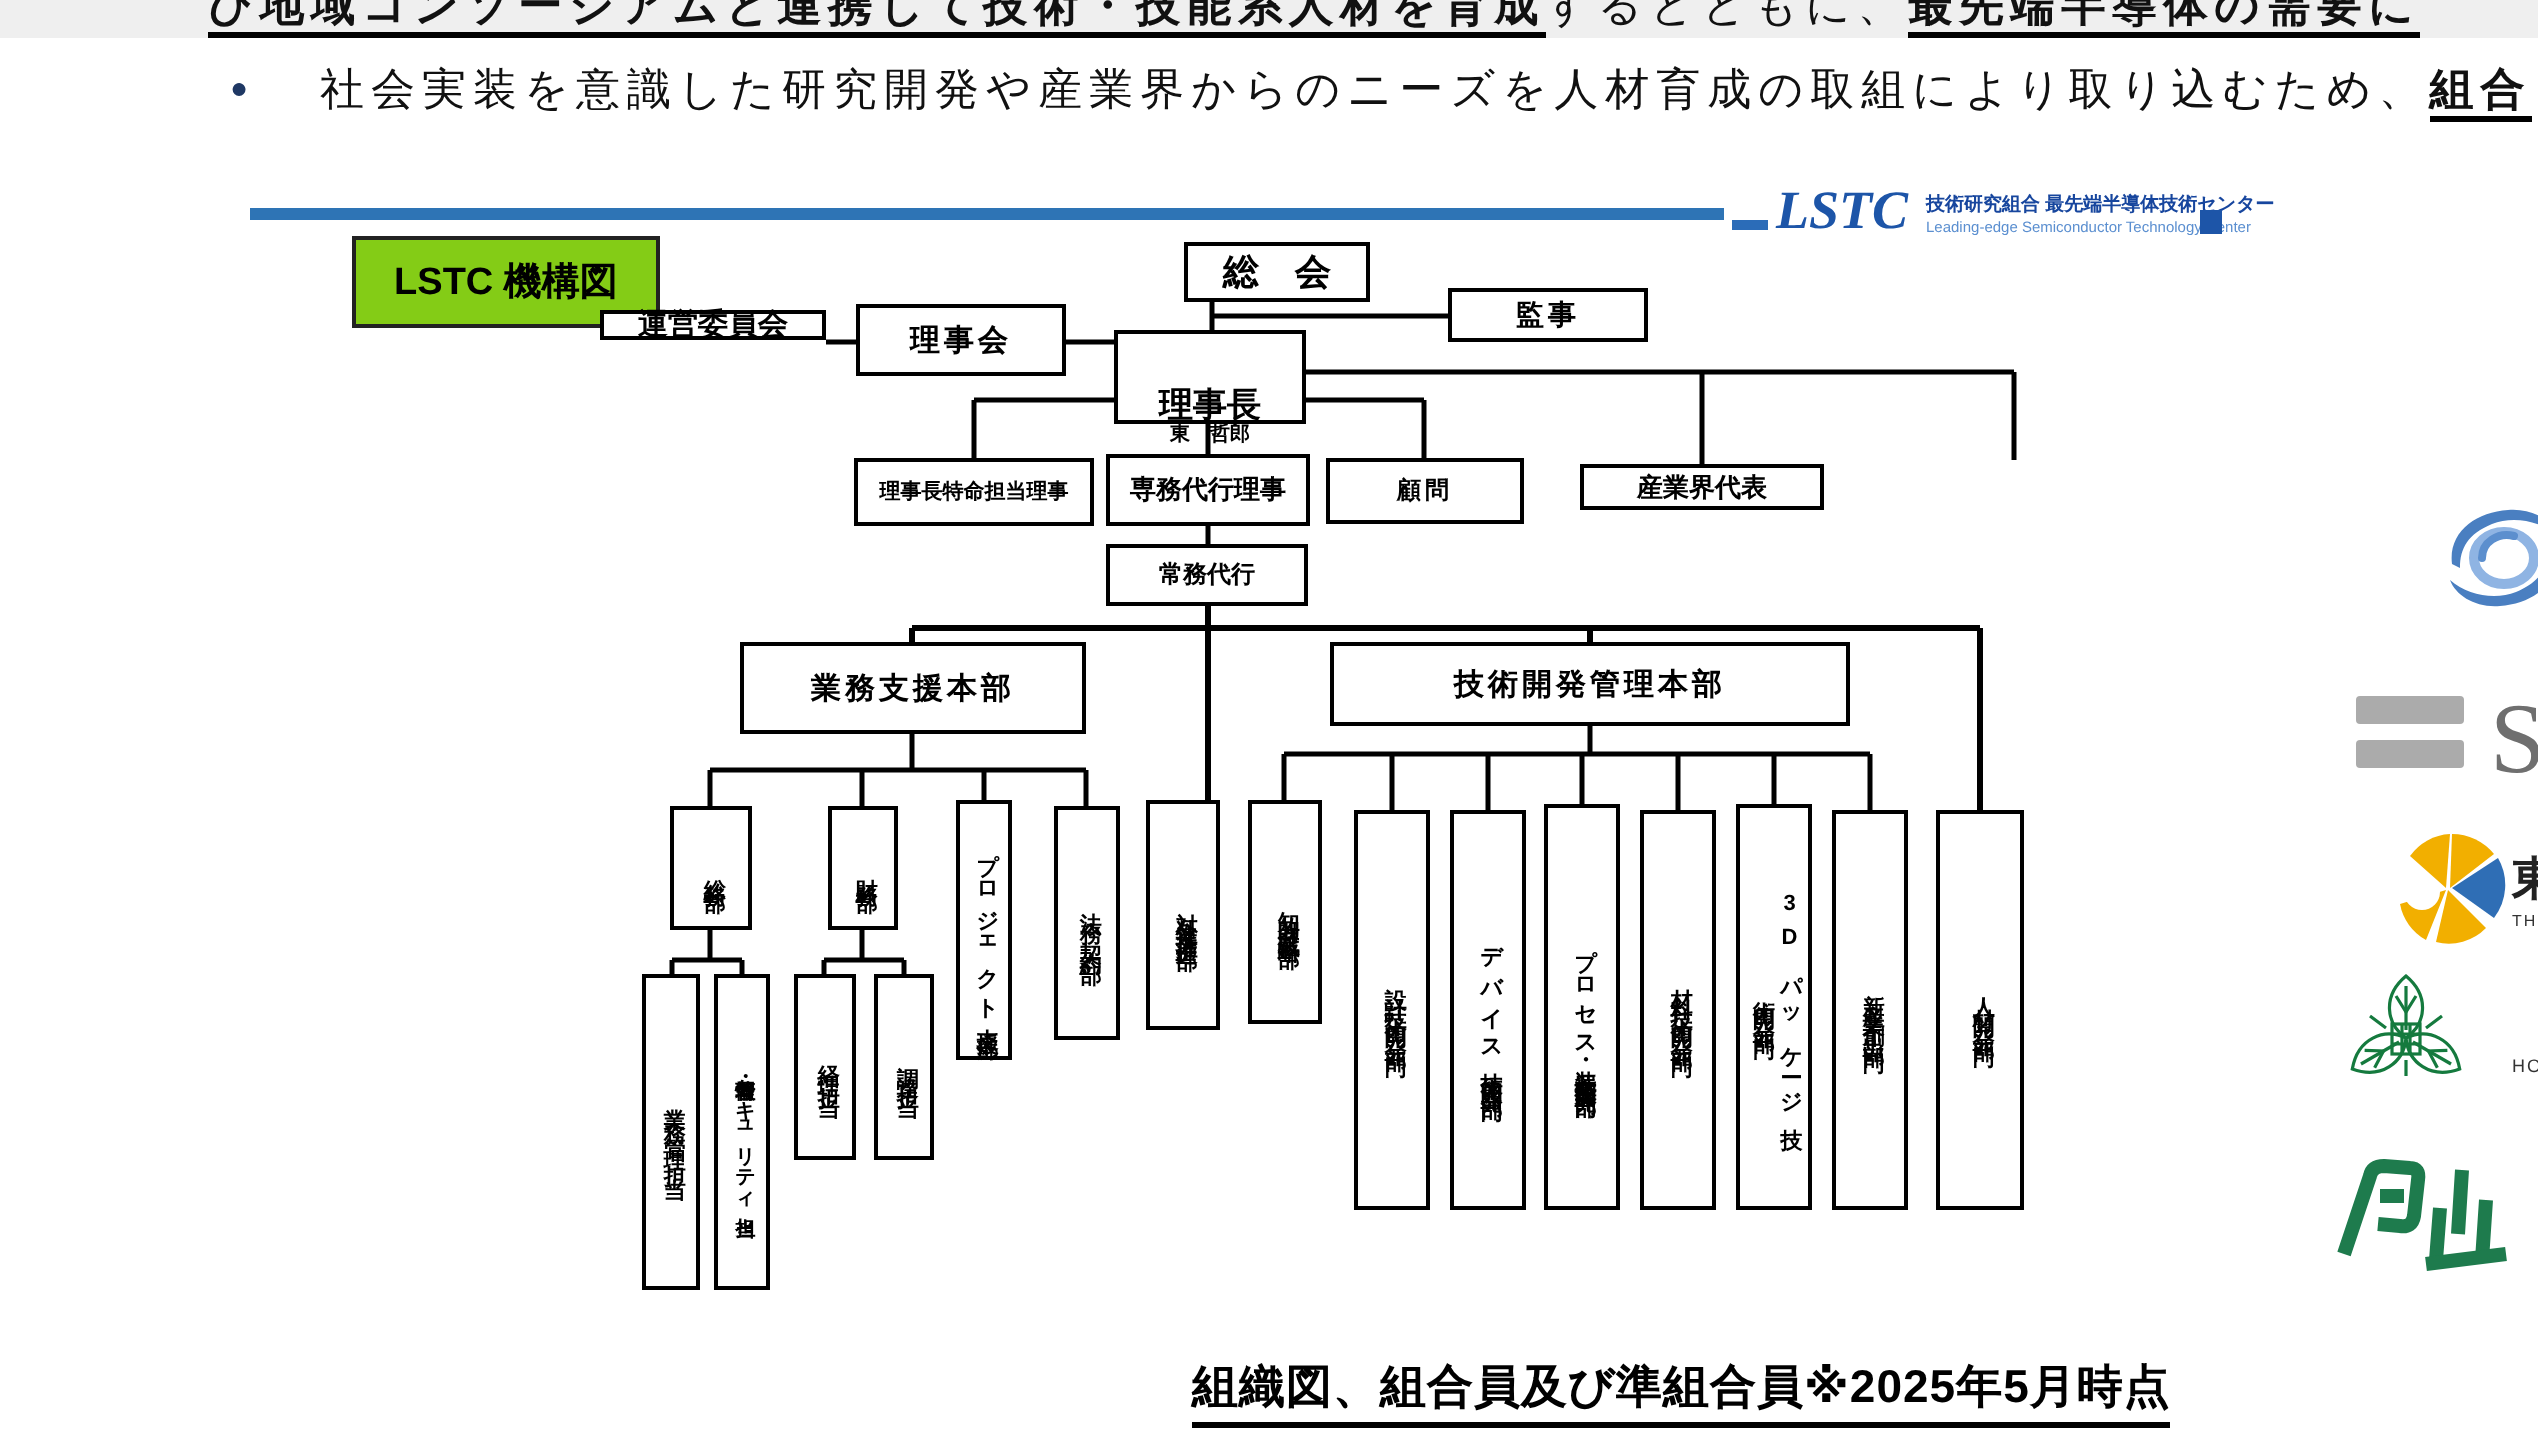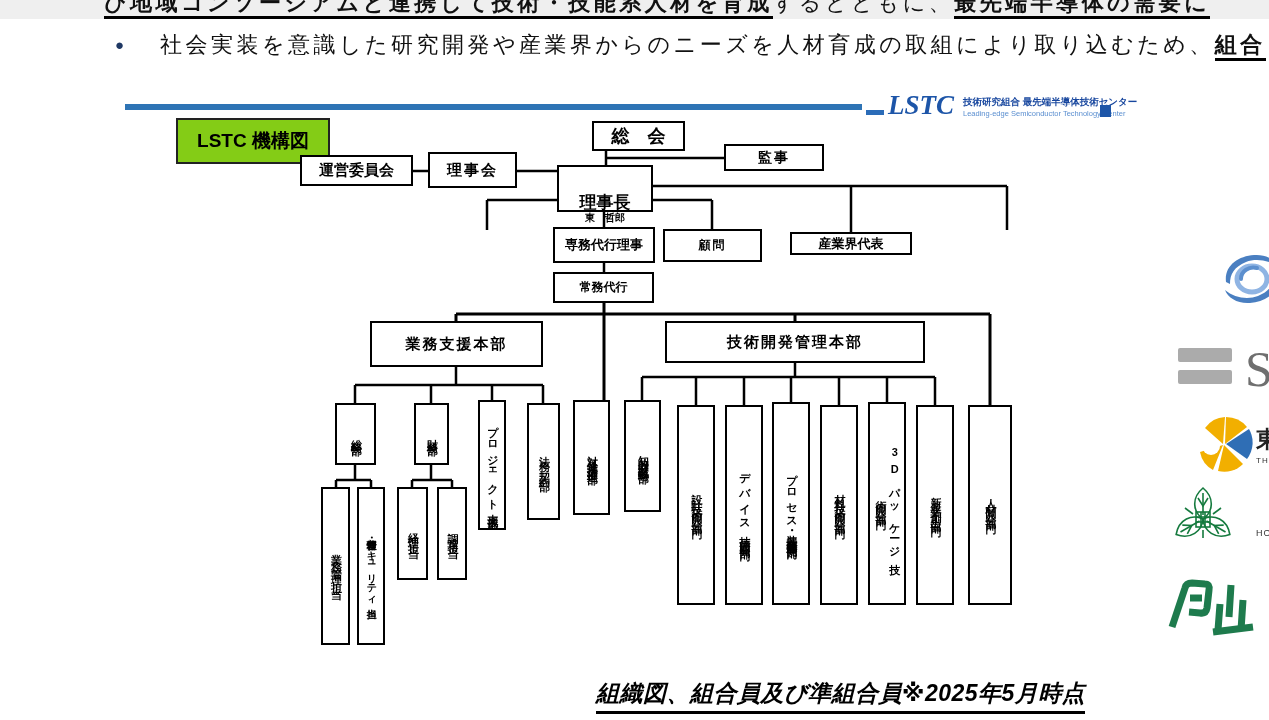--- a/index.html
+++ b/index.html
@@ -31,21 +31,21 @@
   .box{position:absolute;background:#fff;border:2px solid #000;box-sizing:border-box;
      display:flex;align-items:center;justify-content:center;font-weight:bold;
      text-align:center;z-index:2;}
   .v{writing-mode:vertical-rl;text-orientation:upright;line-height:1.25;}
   .ls2{letter-spacing:2px;} .ls3{letter-spacing:3px;} .ls5{letter-spacing:5px;}
   .ls7{letter-spacing:7px;}
   .pre{white-space:pre-line;}
   #svg-lines{left:0;top:0;z-index:1;}
   
   #caption{left:596px;top:678px;font-size:23px;font-weight:bold;
-     border-bottom:3px solid #000;padding-bottom:2px;letter-spacing:0.5px;font-style:italic;}
+     border-bottom:3px solid #000;padding-bottom:2px;letter-spacing:0.5px;}
   
   .graybar{position:absolute;background:#ababab;border-radius:2px;}
   #logo-s-letter{left:1245px;top:340px;font-size:50px;color:#6f6f6f;
      font-family:"Liberation Serif","DejaVu Serif",serif;}
   #todai-kanji{left:1256px;top:424px;font-size:23px;font-weight:bold;color:#222;}
   #todai-en{left:1256px;top:456px;font-size:8px;color:#333;letter-spacing:1px;}
   #hokudai-en{left:1256px;top:528px;font-size:9px;color:#333;letter-spacing:1px;}
 </style>
 </head>
 <body>
@@ -91,27 +91,28 @@
     <g stroke="#000" fill="none" stroke-width="2.5">
       <path d="M456,366 V385 M355,385 H543 M355,385 V404 M431,385 V404 M492,385 V401 M543,385 V404"></path>
       <path d="M795,362 V377 M642,377 H935 M642,377 V401 M696,377 V406 M744,377 V406 M791,377 V403 M839,377 V406 M887,377 V403 M935,377 V406"></path>
       <path d="M355,465 V480 M336,480 H371 M336,480 V488 M371,480 V488"></path>
       <path d="M431,465 V480 M412,480 H452 M412,480 V488 M452,480 V488"></path>
     </g>
   </svg>
 
   <div class="box" style="left:592px;top:121px;width:93px;height:30px;font-size:18px;">総　会</div>
   <div class="box ls2" style="left:724px;top:144px;width:100px;height:27px;font-size:14px;">監事</div>
-  <div class="box" style="left:300px;top:155px;width:113px;height:31px;font-size:15px;">運営委員会</div>
-  <div class="box ls2" style="left:428px;top:152px;width:89px;height:36px;font-size:15px;">理事会</div>
+  <div class="box" style="left:300px;top:155px;width:113px;height:15px;font-size:15px;">運営委員会</div>
+  <div class="box ls2" style="left:428px;top:152px;width:105px;height:36px;font-size:15px;">理事会</div>
   <div class="box" style="left:557px;top:165px;width:96px;height:47px;flex-direction:column;line-height:1.1;">
     <span style="font-size:17px;margin-top:40px;">理事長</span>
     <span style="font-size:10px;text-align:right;">東　哲郎</span>
   </div>
 
+  <div class="box" style="left:427px;top:229px;width:120px;height:34px;font-size:10.5px;">理事長特命担当理事</div>
   <div class="box" style="left:553px;top:227px;width:102px;height:36px;font-size:13px;">専務代行理事</div>
   <div class="box ls2" style="left:663px;top:229px;width:99px;height:33px;font-size:12px;">顧問</div>
   <div class="box" style="left:790px;top:232px;width:122px;height:23px;font-size:13px;">産業界代表</div>
   <div class="box" style="left:553px;top:272px;width:101px;height:31px;font-size:12px;">常務代行</div>
 
   <div class="box ls2" style="left:370px;top:321px;width:173px;height:46px;font-size:15px;">業務支援本部</div>
   <div class="box ls2" style="left:665px;top:321px;width:260px;height:42px;font-size:15px;">技術開発管理本部</div>
 
   <div class="box v ls3" style="left:335px;top:403px;width:41px;height:62px;font-size:11px;">総務部</div>
   <div class="box v ls3" style="left:414px;top:403px;width:35px;height:62px;font-size:11px;">財務部</div>

